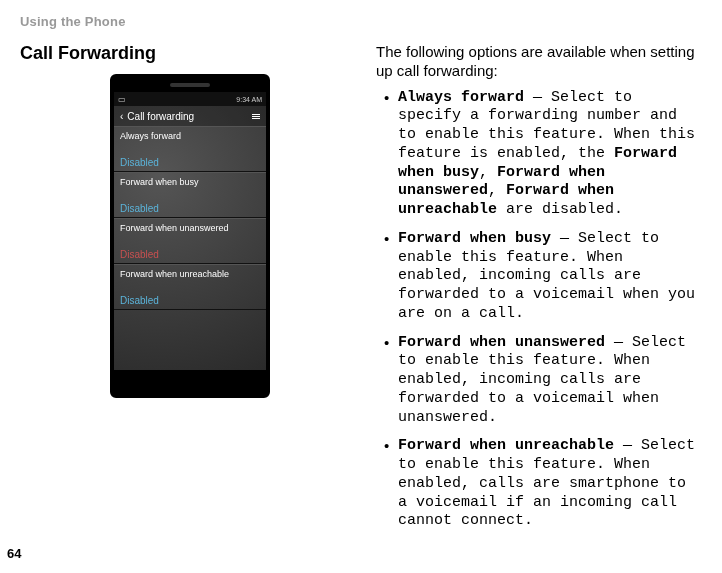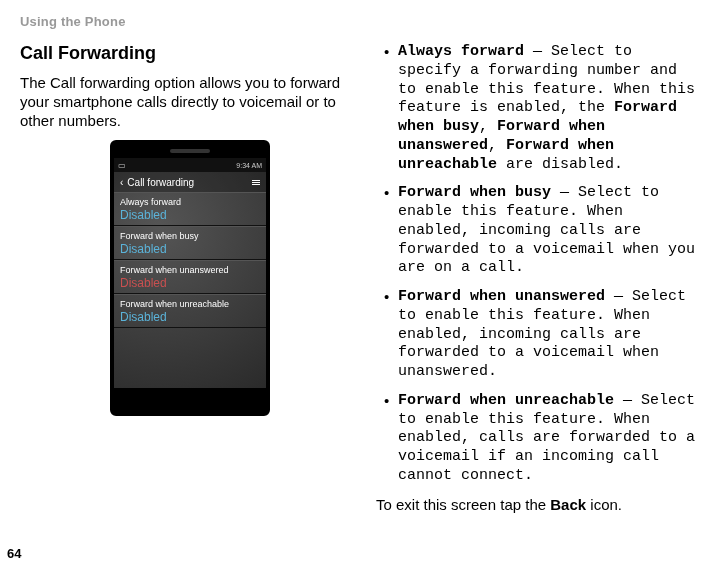--- a/index.html
+++ b/index.html
@@ -17,21 +17,21 @@
 .phone-speaker div { width: 40px; height: 4px; background: #333; border-radius: 2px; }
 .phone-screen { background: #3a3a3a; background-image: radial-gradient(circle at 30% 30%, #555 0%, #2a2a2a 100%); }
 .status { height: 14px; background: #111; display: flex; align-items: center; justify-content: space-between; padding: 0 4px; font-size: 7px; color: #ccc; }
 .status-left { display: flex; gap: 2px; align-items: center;}
 .status-left span { font-size:8px; }
 .title-row { height: 20px; background: rgba(0,0,0,0.3); display: flex; align-items: center; color: #fff; font-size: 10px; padding: 0 6px; justify-content: space-between;}
 .title-row .ti-left { display:flex; align-items:center; gap:4px;}
 .menu-rows { }
 .menu-row { border-top: 1px solid #555; border-bottom: 1px solid #111; padding: 4px 6px 3px 6px; }
 .menu-row .lbl { color: #fff; font-size: 9px; }
-.menu-row .st { color: #5bb3d9; font-size: 12px; margin-top: 1px; }
+.menu-row .st { color: #5bb3d9; font-size: 10px; margin-top: 16px; }
 .menu-row.red .st { color: #c85050; }
 .screen-fill { height: 60px; }
 .right-para { font-size: 15px; line-height: 1.25; margin-bottom: 8px; }
 .bullets { margin: 0 0 10px 0; }
 .bullets li { list-style: none; display: flex; font-size: 15px; line-height: 1.25; margin-bottom: 10px; }
 .bullets .dot { flex: 0 0 22px; padding-left:8px; }
 .bullets .txt { flex: 1; font-family: Liberation Mono, monospace; }
 .bold { font-weight: bold; }
 .closing { font-size: 15px; line-height: 1.25; }
 .page-num { position: absolute; bottom: 12px; left: 7px; font-size: 13px; font-weight: bold; }
@@ -40,21 +40,20 @@
 .chev { color:#fff; font-size:10px; }
 </style>
 </head>
 <body>
 
 <div class="header-label">Using the Phone</div>
 
 <div class="columns">
   <div class="col col-left">
     <div class="section-title">Call Forwarding</div>
-    <div class="intro">The Call forwarding option allows you to forward your smartphone calls directly to voicemail or to other numbers.</div>
     <div class="phone-wrap">
       <div class="phone">
         <div class="phone-speaker">
             <div></div>
           </div>
         <div class="phone-screen">
           <div class="status">
             <div class="status-left">
                 <span>▭</span>
               </div>
@@ -89,20 +88,21 @@
               <div class="st">Disabled</div>
             </div>
           </div>
           <div class="screen-fill"></div>
         </div>
       </div>
     </div>
   </div>
 
   <div class="col col-right">
+    <div class="right-para">The following options are available when setting up call forwarding:</div>
     <ul class="bullets">
       <li>
         <div class="dot">•</div>
         <div class="txt">
           <span class="bold">Always forward</span><span> — Select to specify a forwarding number and to enable this feature. When this feature is enabled, the </span><span class="bold">Forward when busy</span><span>, </span><span class="bold">Forward when unanswered</span><span>, </span><span class="bold">Forward when unreachable</span><span> are disabled.</span>
         </div>
       </li>
       <li>
         <div class="dot">•</div>
         <div class="txt">
@@ -111,23 +111,20 @@
       </li>
       <li>
         <div class="dot">•</div>
         <div class="txt">
           <span class="bold">Forward when unanswered</span><span> — Select to enable this feature. When enabled, incoming calls are forwarded to a voicemail when unanswered.</span>
         </div>
       </li>
       <li>
         <div class="dot">•</div>
         <div class="txt">
-          <span class="bold">Forward when unreachable</span><span> — Select to enable this feature. When enabled, calls are forwarded to a voicemail if an incoming call cannot connect.</span>
+          <span class="bold">Forward when unreachable</span><span> — Select to enable this feature. When enabled, calls are smartphone to a voicemail if an incoming call cannot connect.</span>
         </div>
       </li>
     </ul>
-    <div class="closing">
-      <span>To exit this screen tap the </span><span class="bold">Back</span><span> icon.</span>
-    </div>
   </div>
 </div>
 
 <div class="page-num">64</div>
 
 </body></html>

